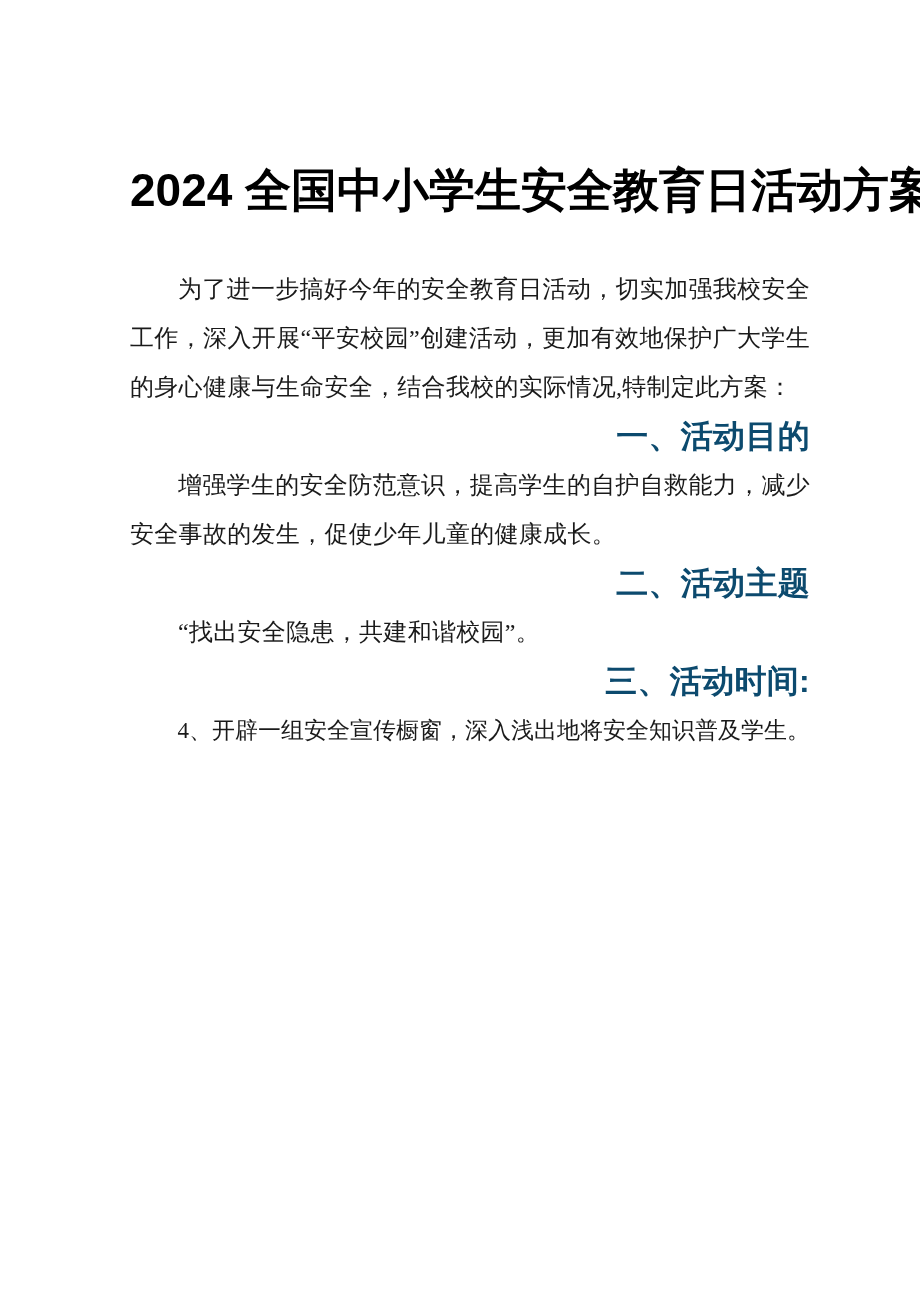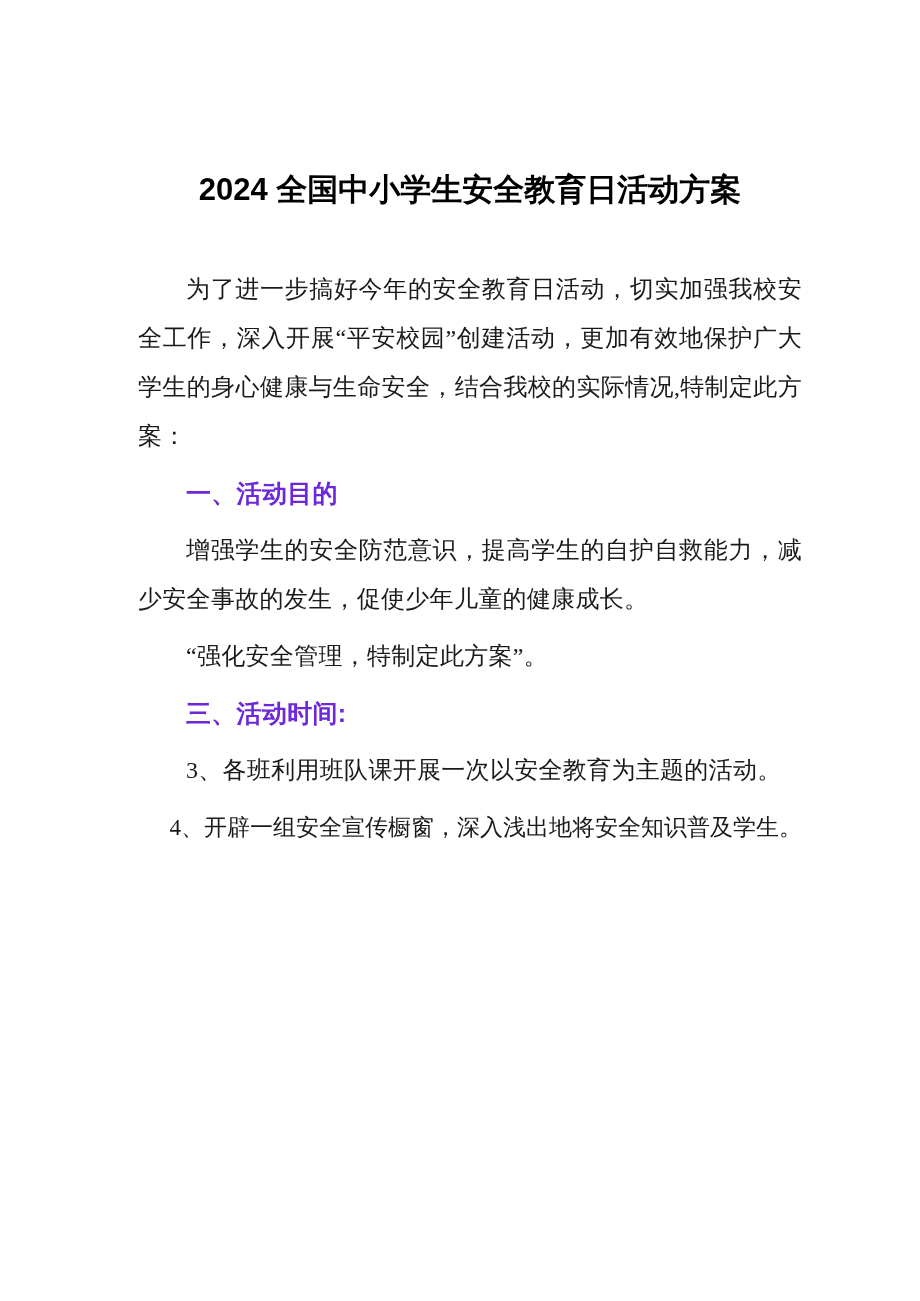--- a/index.html
+++ b/index.html
@@ -14,61 +14,61 @@
     box-sizing: border-box;
     background: #ffffff;
     padding: 167px 110px 0 130px;
     overflow: hidden;
     color: #1a1a1a;
   }
   .doc-title {
     margin: 0 0 52px 0;
     font-family: "Liberation Sans", sans-serif;
     font-weight: bold;
-    font-size: 31px;
+    font-size: 46px;
     line-height: 46px;
     text-align: center;
     color: #000000;
     white-space: nowrap;
   }
   .para {
-    margin: 8px;
+    margin: 0;
     font-family: "Liberation Serif", serif;
     font-size: 24px;
     line-height: 49px;
     text-align: justify;
     letter-spacing: 0.3px;
     color: #1a1a1a;
   }
   .para.indent {
     text-indent: 48px;
   }
   .para.heading {
     font-family: "Liberation Sans", sans-serif;
     font-weight: bold;
     text-indent: 48px;
-    font-size: 25px;
-    color: #6d28d9;
-    text-align: left;
+    font-size: 32px;
+    color: #0c4a6e;
+    text-align: right;
   }
   .para.compact {
     font-size: 23px;
     text-indent: 30px;
     letter-spacing: 0;
     white-space: nowrap;
     text-align: right;
   }
 </style>
 </head>
 <body>
 
 <div class="page">
   <h1 class="doc-title">2024 全国中小学生安全教育日活动方案</h1>
   <div id="doc-body">
       <p class="para indent">为了进一步搞好今年的安全教育日活动，切实加强我校安全工作，深入开展“平安校园”创建活动，更加有效地保护广大学生的身心健康与生命安全，结合我校的实际情况,特制定此方案：</p>
       <p class="para heading">一、活动目的</p>
       <p class="para indent">增强学生的安全防范意识，提高学生的自护自救能力，减少安全事故的发生，促使少年儿童的健康成长。</p>
-      <p class="para indent">“强化安全管理，特制定此方案”。</p>
+      <p class="para heading">二、活动主题</p>
+      <p class="para indent">“找出安全隐患，共建和谐校园”。</p>
       <p class="para heading">三、活动时间:</p>
-      <p class="para indent">3、各班利用班队课开展一次以安全教育为主题的活动。</p>
       <p class="para compact">4、开辟一组安全宣传橱窗，深入浅出地将安全知识普及学生。</p>
     </div>
 </div>
 
 </body></html>

